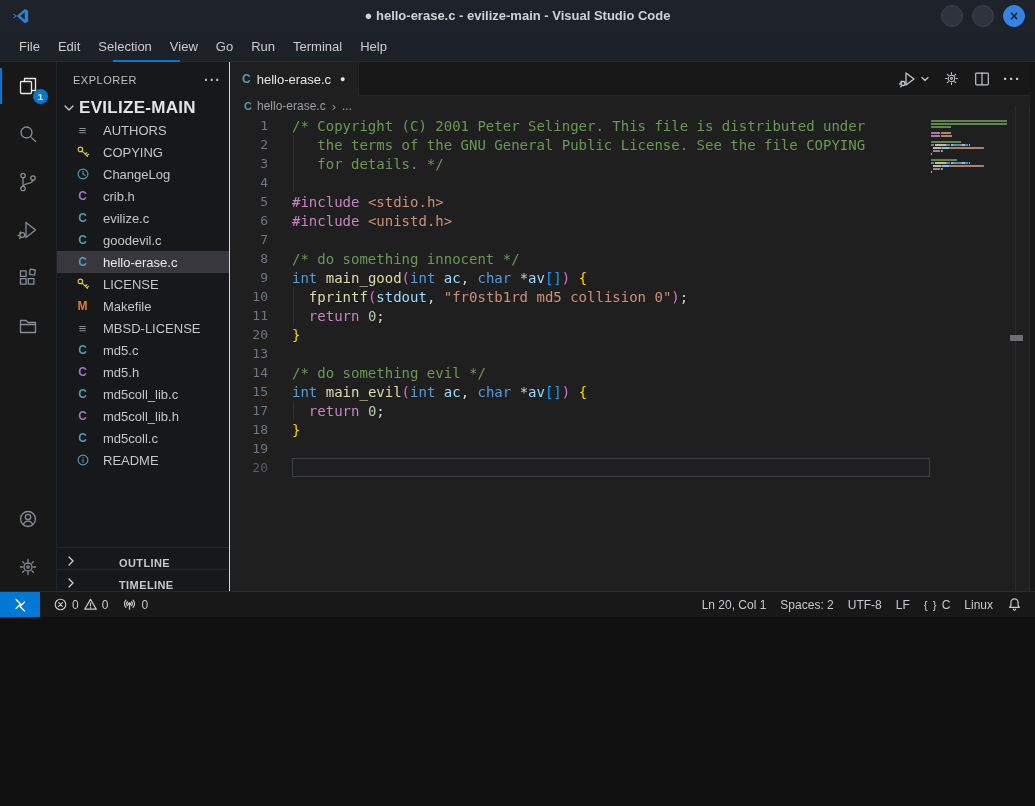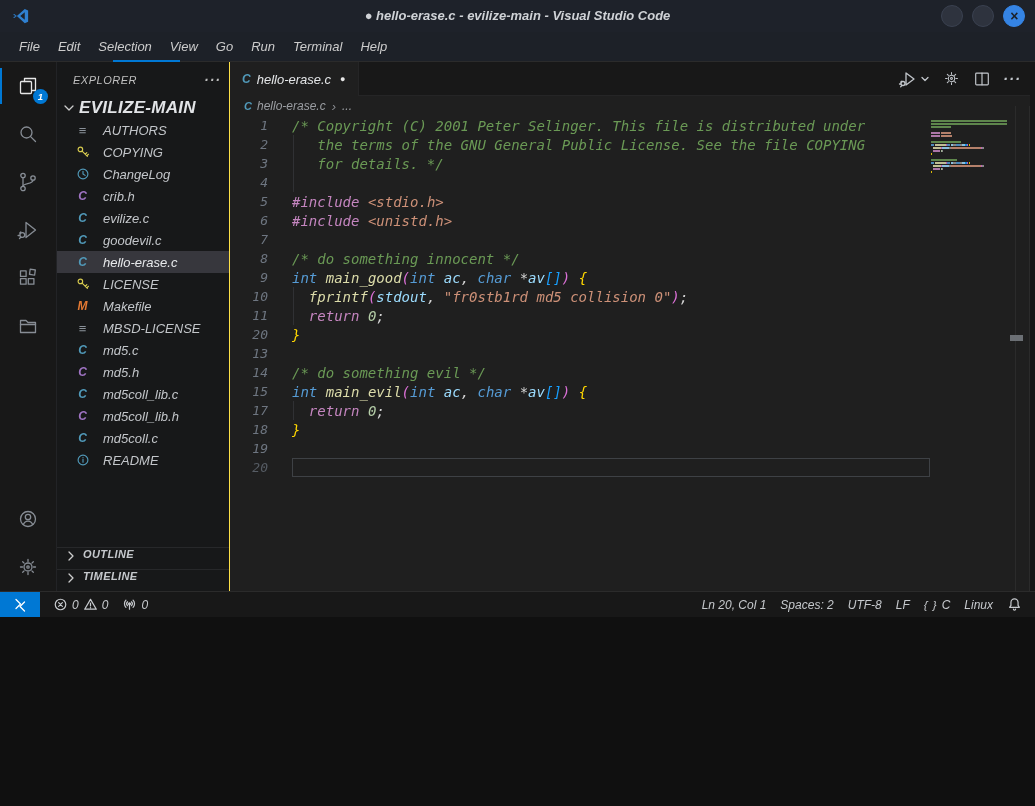--- a/index.html
+++ b/index.html
@@ -1,18 +1,18 @@
 <!DOCTYPE html>
 <html><head>
 <meta charset="utf-8">
 <style>
   * { margin:0; padding:0; box-sizing:border-box; }
   html,body { width:1035px; height:806px; background:#101010; overflow:hidden;
               font-family:"Liberation Sans", sans-serif; }
-  .window { position:relative; width:1035px; height:617px; background:#14b8a6; overflow:hidden;font-style:italic; }
+  .window { position:relative; width:1035px; height:617px; background:#14b8a6; overflow:hidden; }
 
   
   .titlebar { position:absolute; top:0; left:0; right:0; height:32px; background:#1e222a; }
   .vscode-logo { position:absolute; left:12px; top:7px; width:18px; height:18px; }
   .window-title { position:absolute; left:0; right:0; top:0; height:32px; line-height:32px;
                   text-align:center; color:#cfd2d6; font-size:13px; font-weight:bold; }
   .win-controls { position:absolute; right:10px; top:5px; display:flex; gap:9px; }
   .win-btn { width:22px; height:22px; border-radius:50%; background:#2e333e; border:1px solid #3a4150; }
   .win-btn.close { background:#3584e4; border-color:#3584e4; color:#1b2028; font-size:14px;
                    font-weight:bold; text-align:center; line-height:20px; }
@@ -43,22 +43,22 @@
   .root-row { height:22px; display:flex; align-items:center; padding-left:4px; color:#e2e4e7; }
   .root-label { font-size:17px; font-weight:bold; letter-spacing:0.3px; margin-left:2px; }
   .file-row { height:22px; display:flex; align-items:center; padding-left:18px; color:#c3c6ca; font-size:13px; }
   .file-row.selected { background:#37373d; color:#e8eaec; }
   .file-icon { width:15px; height:15px; margin-right:6px; display:inline-flex; align-items:center;
                justify-content:center; flex:none; }
   .file-icon .fl { font-size:12px; font-weight:bold; font-family:"Liberation Sans",sans-serif; }
   .file-icon .fl-eq { font-size:13px; font-weight:bold; }
   .file-name { white-space:nowrap;margin-left:7px; }
   .sb-bottom { position:absolute; left:0; right:0; bottom:0; }
-  .sb-sec { height:22px; border-top:1px solid #27282a; display:flex; align-items:flex-start; padding-left:6px;
-            color:#c5c8cc; }
+  .sb-sec { height:22px; border-top:1px solid #27282a; display:flex; align-items:flex-end; padding-left:6px;
+            color:#c5c8cc;gap:36px; }
   .sb-sec-label { font-size:11px; font-weight:bold; letter-spacing:0.4px; margin-left:4px; }
 
   
   .editor { position:absolute; top:62px; left:230px; right:0; bottom:26px; background:#1f1f1f; }
   .tabbar { position:absolute; top:0; left:0; right:0; height:34px; background:#181818;
             border-bottom:1px solid #252526; display:flex; }
   .tab { height:34px; background:#1f1f1f; display:flex; align-items:center; padding:0 12px;
          border-right:1px solid #252526; }
   .tab-label { color:#e4e6e8; font-size:13px; margin:0 9px 0 6px; }
   .tab-dirty { color:#e8e8e8; font-size:9px; }

